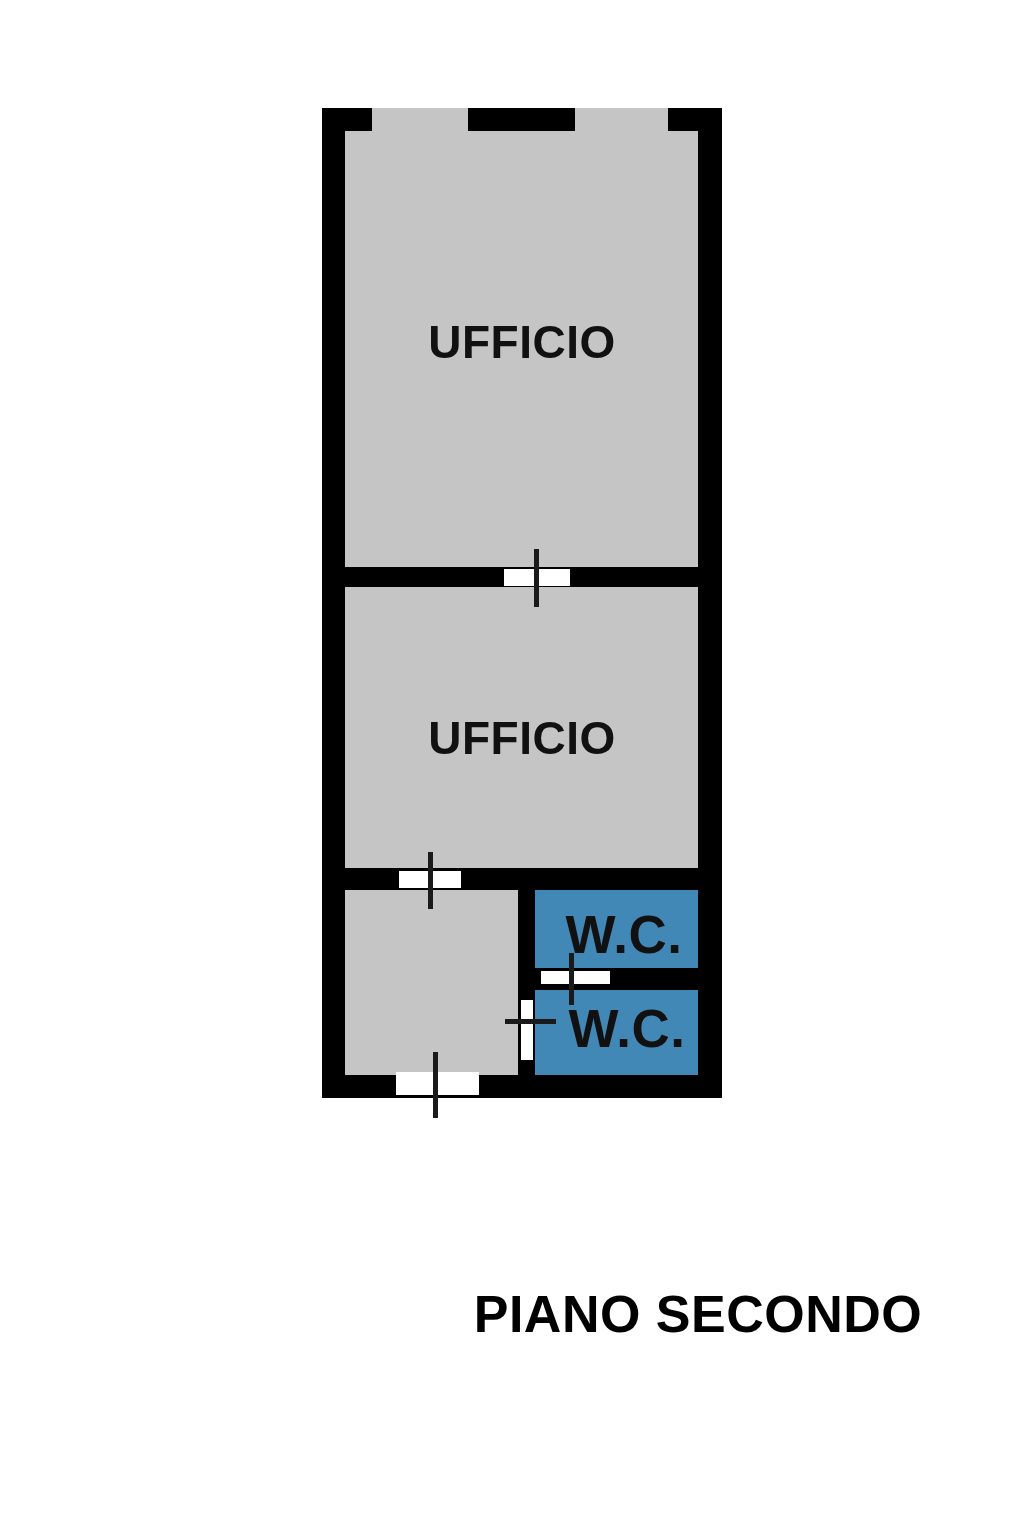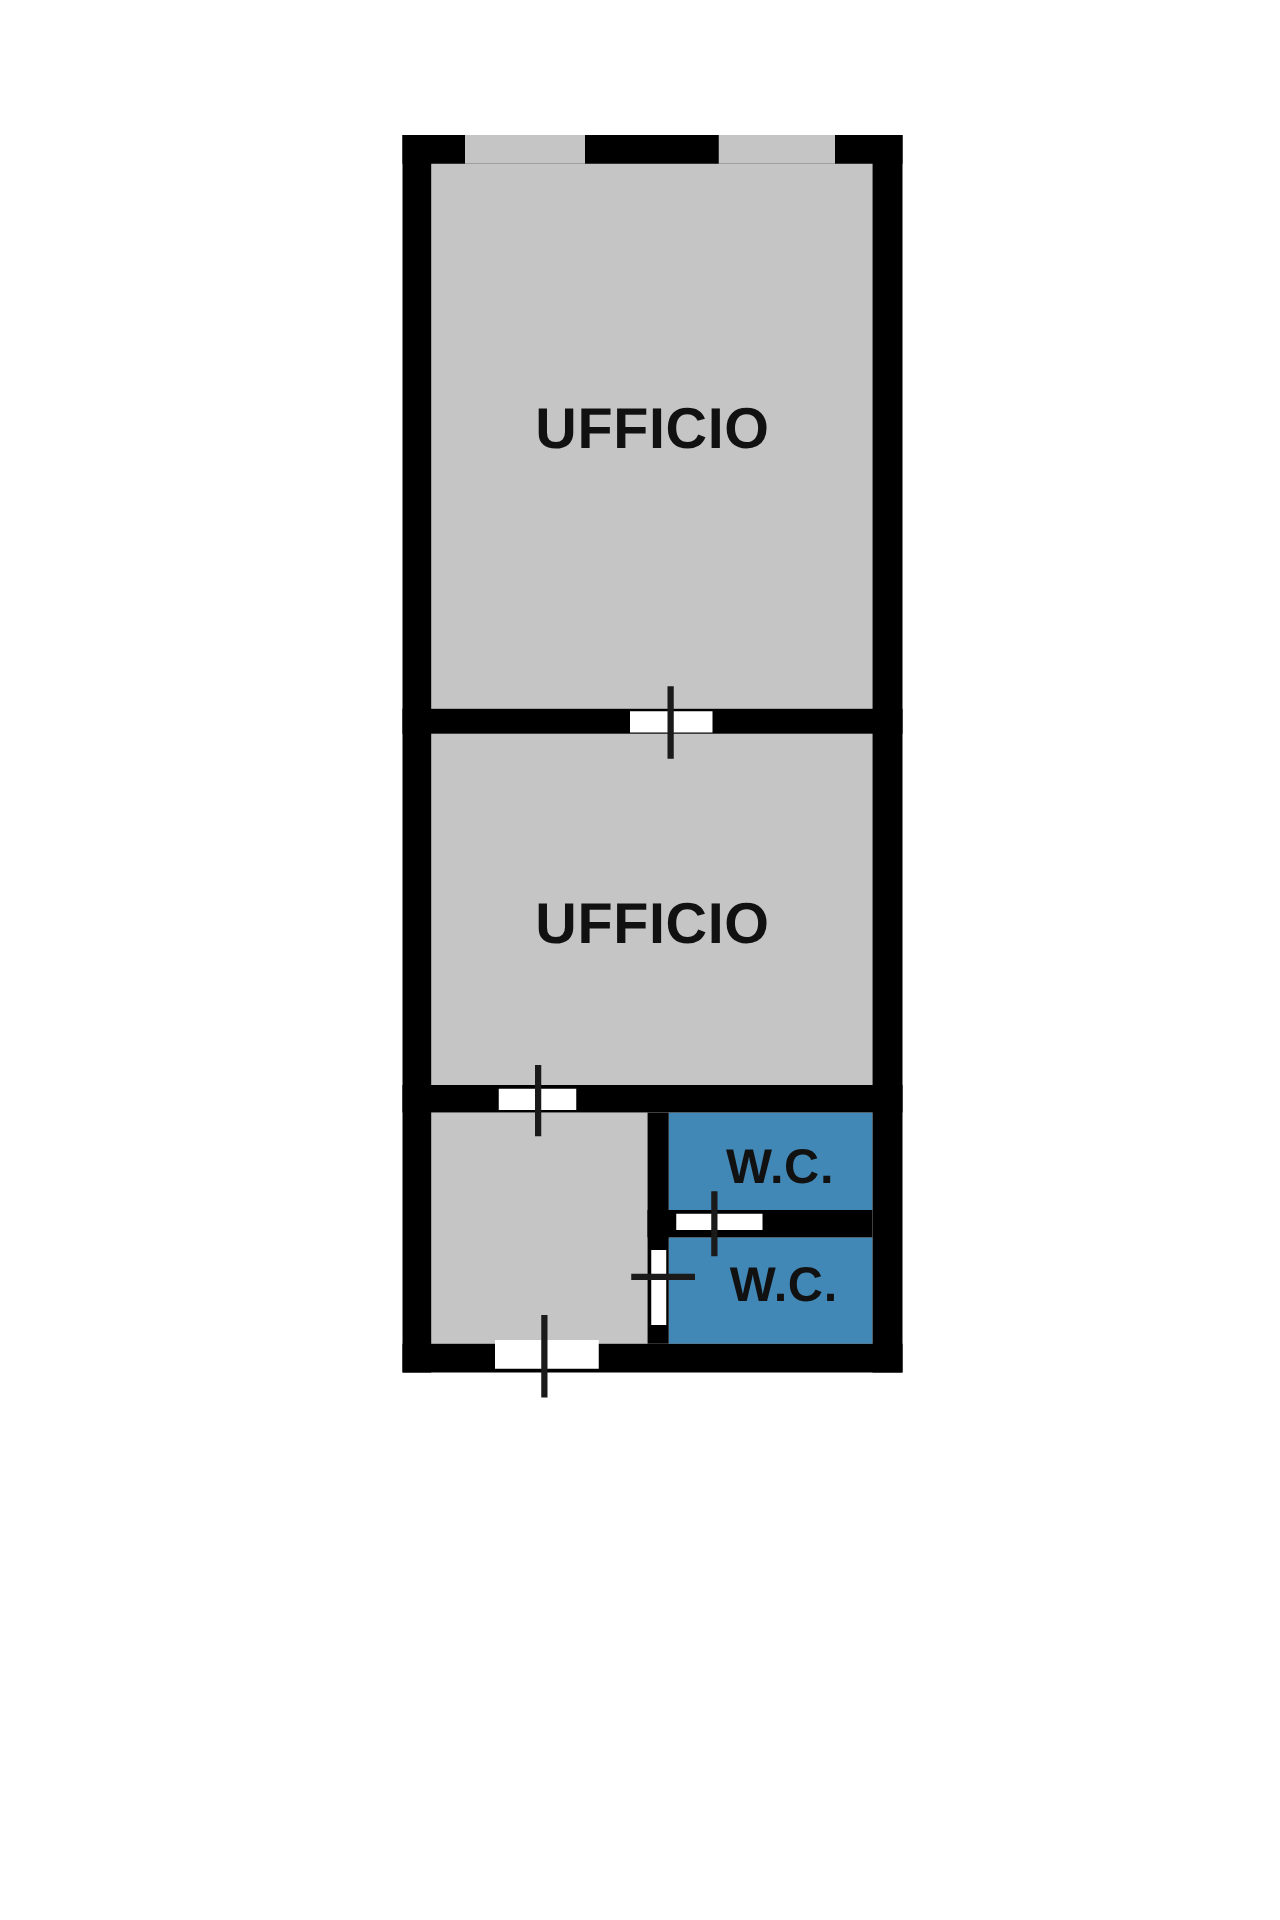--- a/index.html
+++ b/index.html
@@ -34,21 +34,21 @@
     position: absolute;
     font-weight: bold;
     color: #111111;
     letter-spacing: 0.5px;
     white-space: nowrap;
     text-align: center;
     transform: translate(-50%, -50%);
     line-height: 1;
   }
   .label-ufficio { font-size: 46px; }
-  .label-wc      { font-size: 39px; text-align: right; }
+  .label-wc      { font-size: 53px; text-align: right; }
 
   
   .door-h {
     position: absolute;
     background: #ffffff;
   }
   .door-v {
     position: absolute;
     background: #ffffff;
   }
@@ -119,14 +119,15 @@
   <div class="door-leaf-h" style="left:505px; top:1019px; width:51px;"></div>
 
   <div class="room-label label-ufficio" style="left:522px; top:342px;">UFFICIO</div>
 
   <div class="room-label label-ufficio" style="left:522px; top:738px;">UFFICIO</div>
 
   <div class="room-label label-wc" style="left:624px; top:934px;">W.C.</div>
 
   <div class="room-label label-wc" style="left:627px; top:1028px;">W.C.</div>
 
+  <div class="plan-title" style="left:698px; top:1288px;">PIANO SECONDO</div>
 
 </div>
 
 </body></html>

